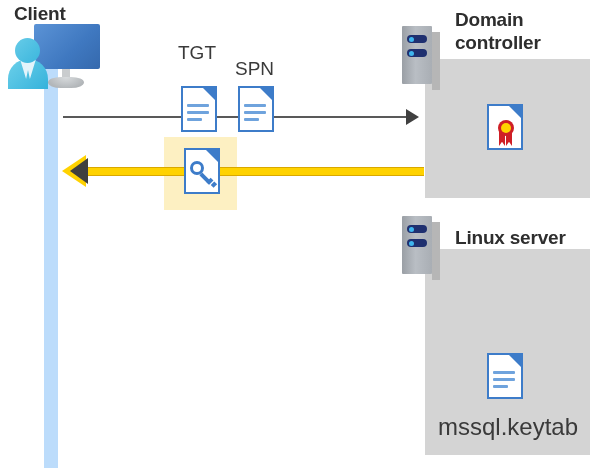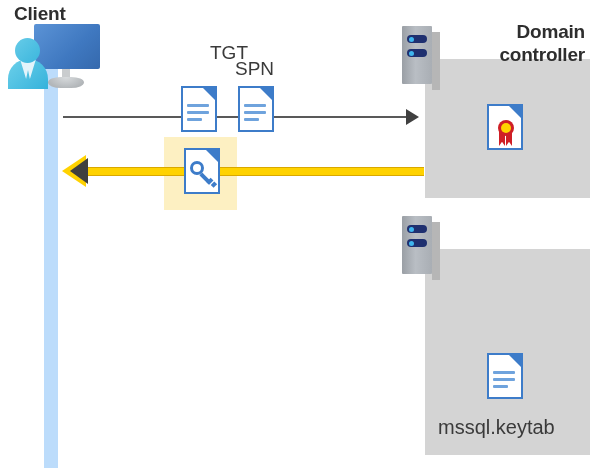--- a/index.html
+++ b/index.html
@@ -30,21 +30,21 @@
 
   
   .title {
     color: #2e2e2e;
     font-weight: bold;
     font-size: 19px;
     line-height: 23px;
     letter-spacing: -0.2px;
   }
   #client-title { left: 14px; top: 2px; }
-  #dc-title { left: 455px; top: 20px; width: 130px; text-align: right; }
+  #dc-title { left: 455px; top: 8px; width: 130px; }
   #linux-title { left: 455px; top: 226px; width: 145px; }
 
   
   .panel {
     background: #d4d4d4;
   }
   #dc-panel { left: 425px; top: 59px; width: 165px; height: 139px; }
   #linux-panel { left: 425px; top: 249px; width: 165px; height: 206px; }
 
   
@@ -230,23 +230,23 @@
   #doc-cert { left: 487px; top: 104px; }
   #doc-keytab { left: 487px; top: 353px; }
 
   .doc-label {
     position: absolute;
     color: #3a3a3a;
     font-size: 19px;
     line-height: 22px;
     white-space: nowrap;
   }
-  #label-tgt { left: 178px; top: 42px; margin-left: 32px; }
+  #label-tgt { left: 178px; top: 42px; }
   #label-spn { left: 235px; top: 58px; }
-  #label-keytab { left: 438px; top: 416px; font-size: 20px; }
+  #label-keytab { left: 438px; top: 416px; font-size: 24px; }
 
   
   #sql-icon { left: 482px; top: 278px; width: 52px; height: 56px; }
   .sql-body {
     position: absolute;
     left: 3px; top: 8px;
     width: 46px; height: 40px;
     background: linear-gradient(to right, #1b5fa8 0%, #2a7ac4 35%, #1f6ab2 75%, #17528f 100%);
     border-radius: 0 0 23px 23px / 0 0 12px 12px;
   }
@@ -373,20 +373,21 @@
     <div class="shadow"></div>
     <div class="body"></div>
     <div class="led one">
         <i></i>
       </div>
     <div class="led two">
         <i></i>
       </div>
   </div>
 
+  <div class="abs title" id="linux-title">Linux server</div>
 
 
   <div class="doc" id="doc-keytab">
     <div class="page"></div>
     <div class="fold"></div>
     <div class="lines">
       <span class="l1"></span>
         <span class="l2"></span>
         <span class="l3"></span>
     </div>

